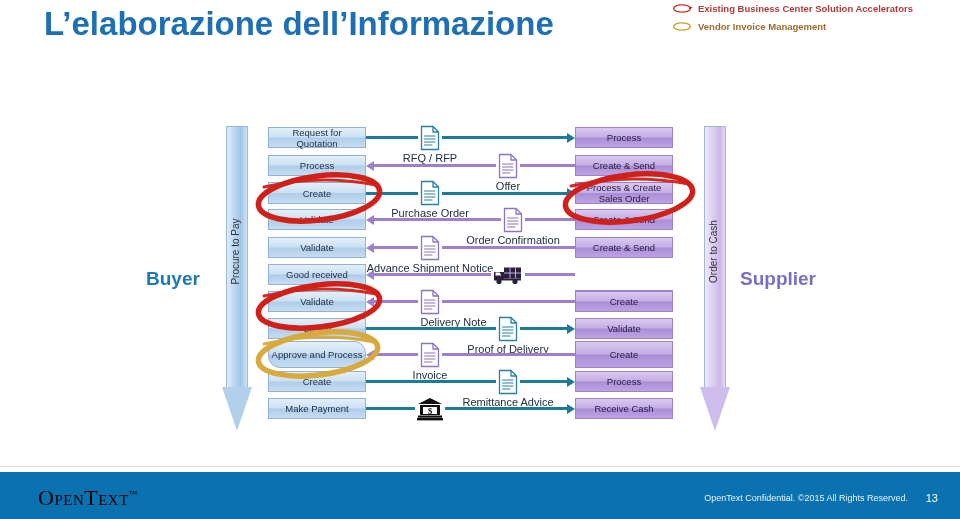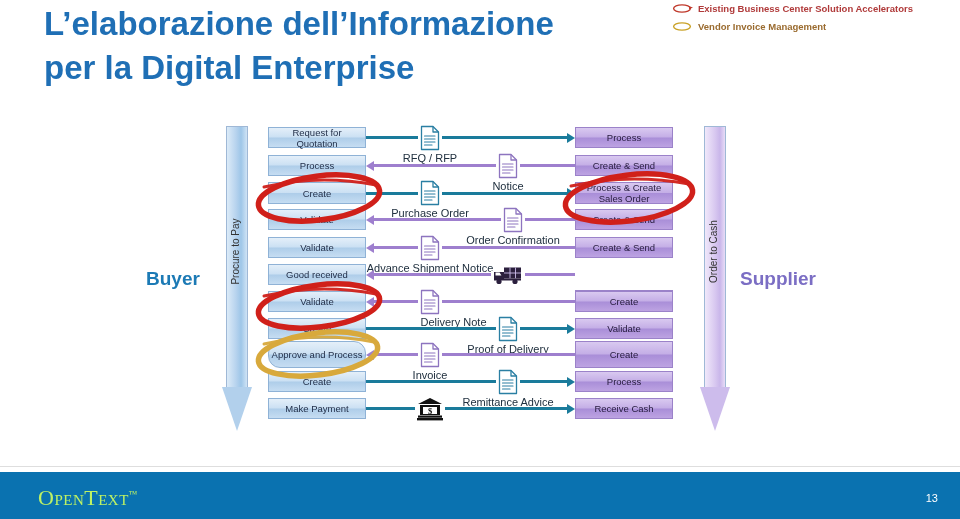--- a/index.html
+++ b/index.html
@@ -88,42 +88,41 @@
   .ellipse{position:absolute;pointer-events:none;}
 
   
   .footer{
     position:absolute;left:0;top:472px;width:960px;height:47px;
     background:#0a72b0;
   }
   .otlogo{
     position:absolute;left:38px;top:13px;
     font-family:"Liberation Serif", serif;
-    font-size:22px;color:#bef264;letter-spacing:0.5px;
+    font-size:22px;color:#000000;letter-spacing:0.5px;
     font-variant:small-caps;
   }
   .otlogo .tm{font-size:9px;vertical-align:super;}
   .fconf{
     position:absolute;right:52px;top:21px;
     font-size:9px;color:#e8f2f9;white-space:nowrap;
   }
   .fpage{
     position:absolute;right:22px;top:20px;
     font-size:11px;color:#ffffff;
   }
   .hairline{position:absolute;left:0;top:466px;width:960px;height:1px;background:#dedede;}
 </style>
 </head>
 <body>
 
 <div id="stage">
 
   <div class="title">
     <span>L’elaborazione dell’Informazione</span>
-    <span class="l2">per la Digital Enterprise</span>
   </div>
 
   <div class="legend">
     <div class="legend-row">
       <svg class="legend-ico" viewBox="0 0 22 11">
         <ellipse cx="10" cy="5.5" rx="8.4" ry="3.6" fill="none" stroke="#c0392b" stroke-width="1.4"></ellipse>
         <path d="M17 3.2 L21 4.6 L17 6.2 Z" fill="#c0392b"></path>
       </svg>
       <span class="legend-txt">Existing Business Center Solution Accelerators</span>
     </div>
@@ -173,21 +172,21 @@
  <svg class="docicon" viewBox="0 0 20 26">
    <path d="M1.5 1.5 H13 L18.5 7 V24.5 H1.5 Z" fill="#ffffff" stroke="#8d74bf" stroke-width="1.3" stroke-linejoin="round"></path>
    <path d="M13 1.5 V7 H18.5" fill="none" stroke="#8d74bf" stroke-width="1.3" stroke-linejoin="round"></path>
    <g stroke="#8d74bf" stroke-width="1.1" stroke-linecap="round">
      <line x1="4.5" y1="11" x2="15" y2="11"></line>
      <line x1="4.5" y1="14" x2="15" y2="14"></line>
      <line x1="4.5" y1="17" x2="15" y2="17"></line>
      <line x1="4.5" y1="20" x2="12" y2="20"></line>
    </g>
  </svg>
-        <div class="dlabel" style="top: 27px;">Notice</div>
+        <div class="dlabel" style="top: 27px;">Offer</div>
       </div>
       <div class="conn teal" style="left: 366px; top: 191.5px; width: 201px;"></div>
       <div class="arrowhead r" style="top: 188px; left: 567px;"></div>
       <div style="position: absolute; background: rgb(255, 255, 255); left: 418px; top: 189px; width: 24px; height: 8px;"></div>
       <div class="docwrap" style="left: 420px; top: 180px; width: 20px;">
  <svg class="docicon" viewBox="0 0 20 26">
    <path d="M1.5 1.5 H13 L18.5 7 V24.5 H1.5 Z" fill="#ffffff" stroke="#2a7fa3" stroke-width="1.3" stroke-linejoin="round"></path>
    <path d="M13 1.5 V7 H18.5" fill="none" stroke="#2a7fa3" stroke-width="1.3" stroke-linejoin="round"></path>
    <g stroke="#2a7fa3" stroke-width="1.1" stroke-linecap="round">
      <line x1="4.5" y1="11" x2="15" y2="11"></line>
@@ -409,16 +408,17 @@
       </svg>
       <svg class="ellipse" width="144" height="62" viewBox="0 0 144 62" style="left: 557px; top: 167px;">
         <ellipse cx="72" cy="31" rx="64" ry="23" fill="none" stroke="#d0201a" stroke-width="5.5" stroke-linecap="round" transform="rotate(-7 72 31)"></ellipse>
         <path d="M 14 19 Q 72 6 132 17" fill="none" stroke="#d0201a" stroke-width="3" stroke-linecap="round" opacity="0.95"></path>
       </svg>
     </div>
 
   <div class="hairline"></div>
   <div class="footer">
     <div class="otlogo"><span>OpenText</span><span class="tm">™</span></div>
+    <div class="fconf">OpenText Confidential. ©2015 All Rights Reserved.</div>
     <div class="fpage">13</div>
   </div>
 
 </div>
 
 </body></html>

